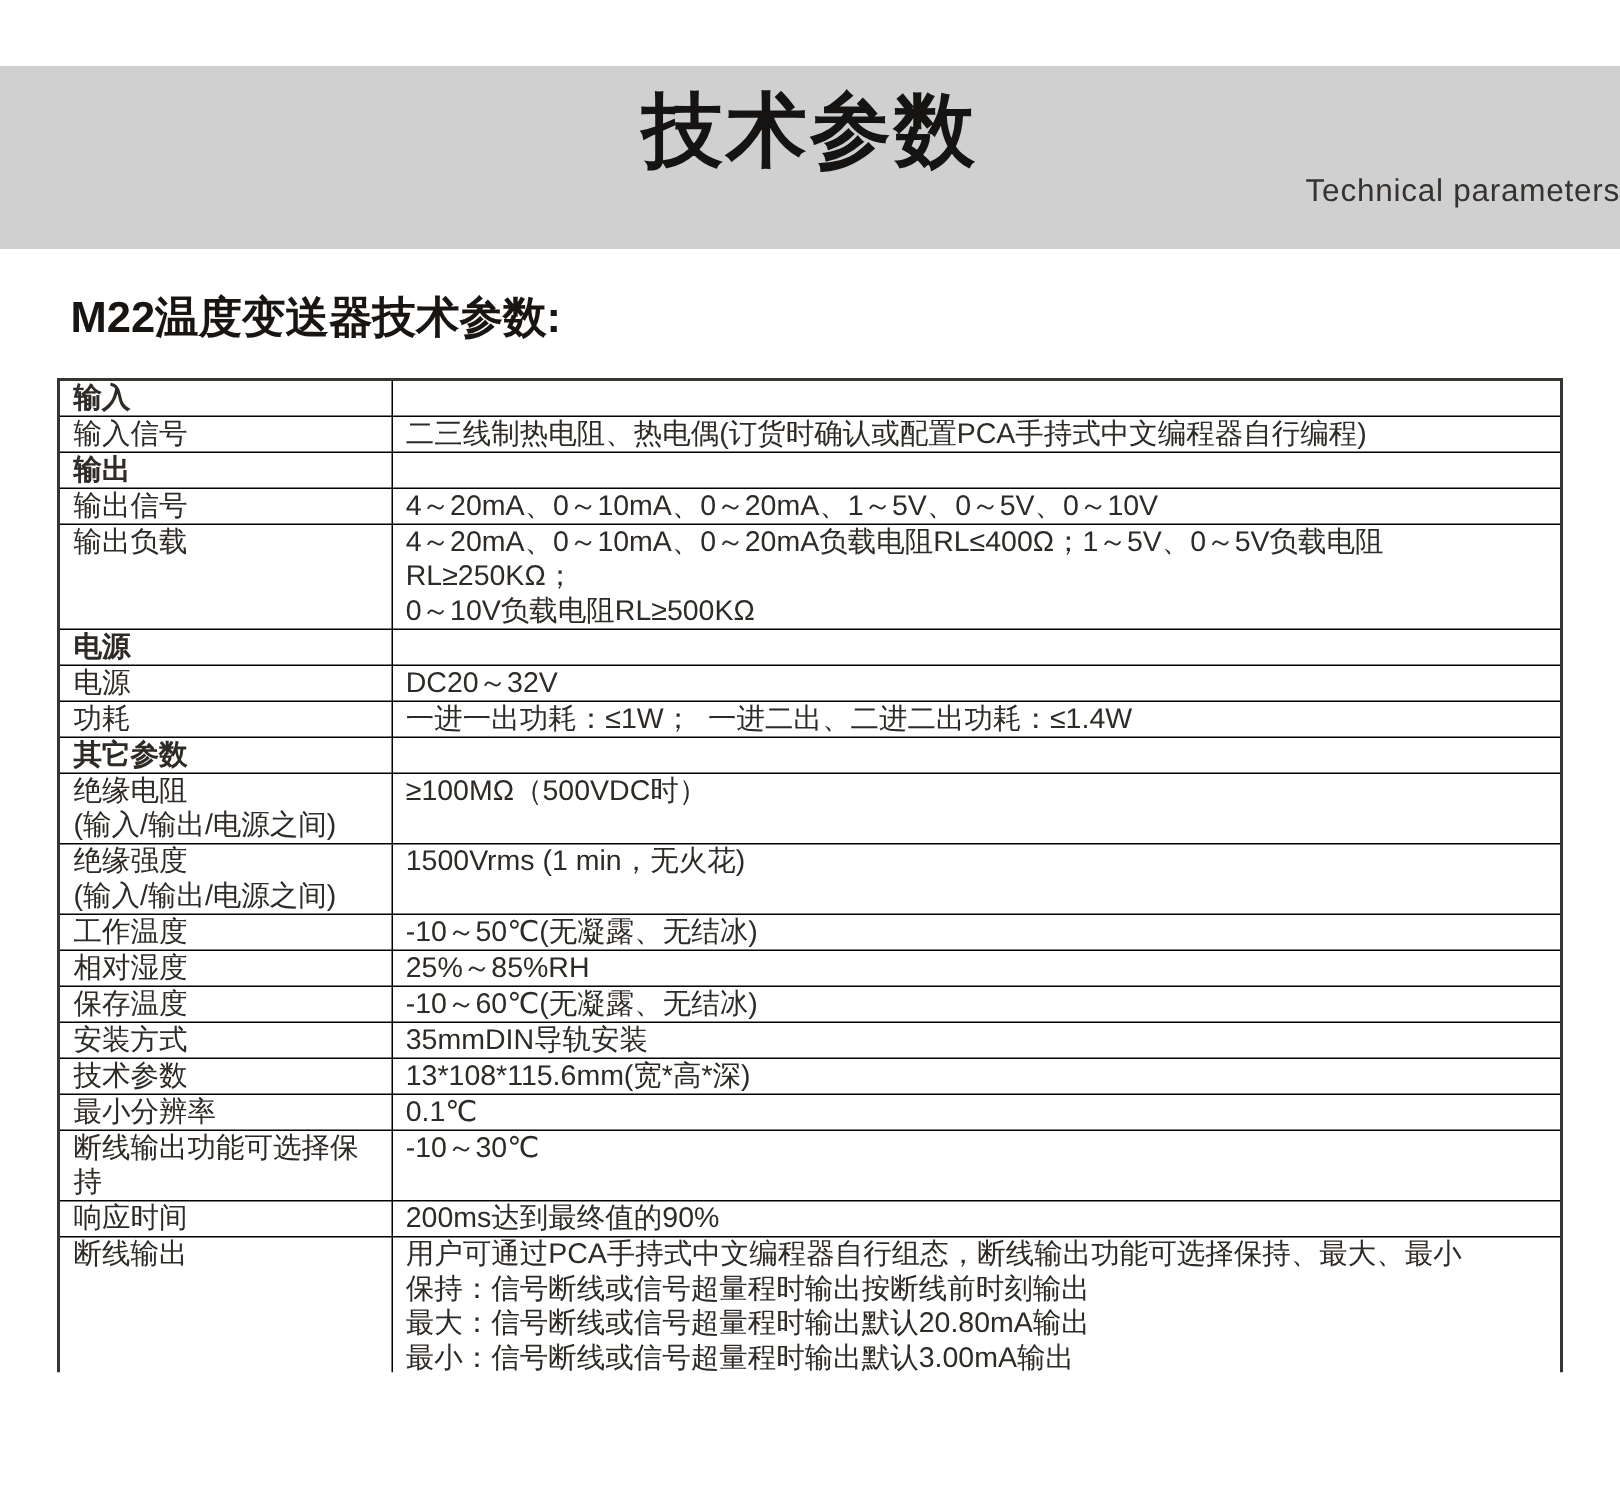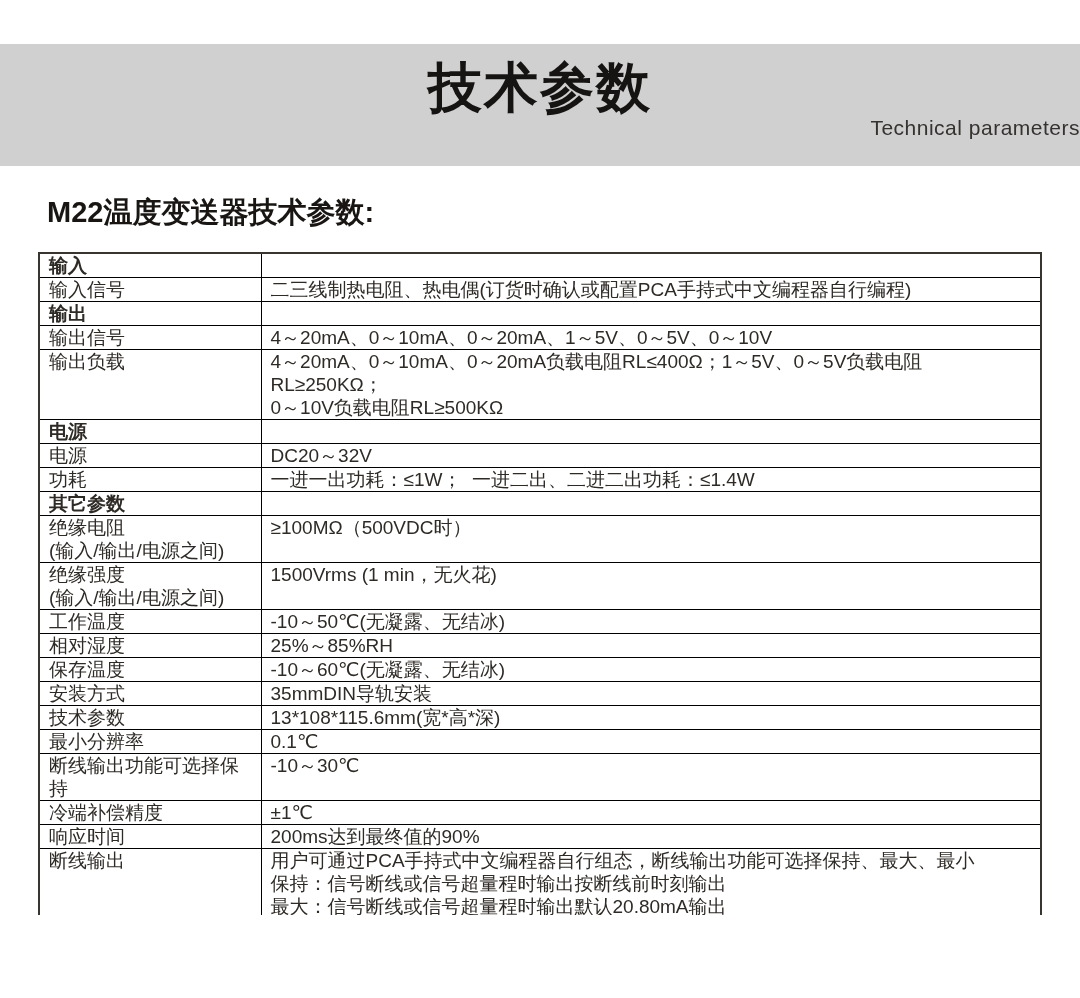--- a/index.html
+++ b/index.html
@@ -164,24 +164,20 @@
     </tr>
         <tr>
       <td class="label">最小分辨率</td>
       <td class="value">0.1℃</td>
     </tr>
         <tr>
       <td class="label">断线输出功能可选择保持</td>
       <td class="value">-10～30℃</td>
     </tr>
         <tr>
-      <td class="label">冷端补偿精度</td>
-      <td class="value">±1℃</td>
-    </tr>
-        <tr>
       <td class="label">响应时间</td>
       <td class="value">200ms达到最终值的90%</td>
     </tr>
         <tr>
       <td class="label">断线输出</td>
       <td class="value">用户可通过PCA手持式中文编程器自行组态，断线输出功能可选择保持、最大、最小
 保持：信号断线或信号超量程时输出按断线前时刻输出
 最大：信号断线或信号超量程时输出默认20.80mA输出
 最小：信号断线或信号超量程时输出默认3.00mA输出</td>
     </tr>

